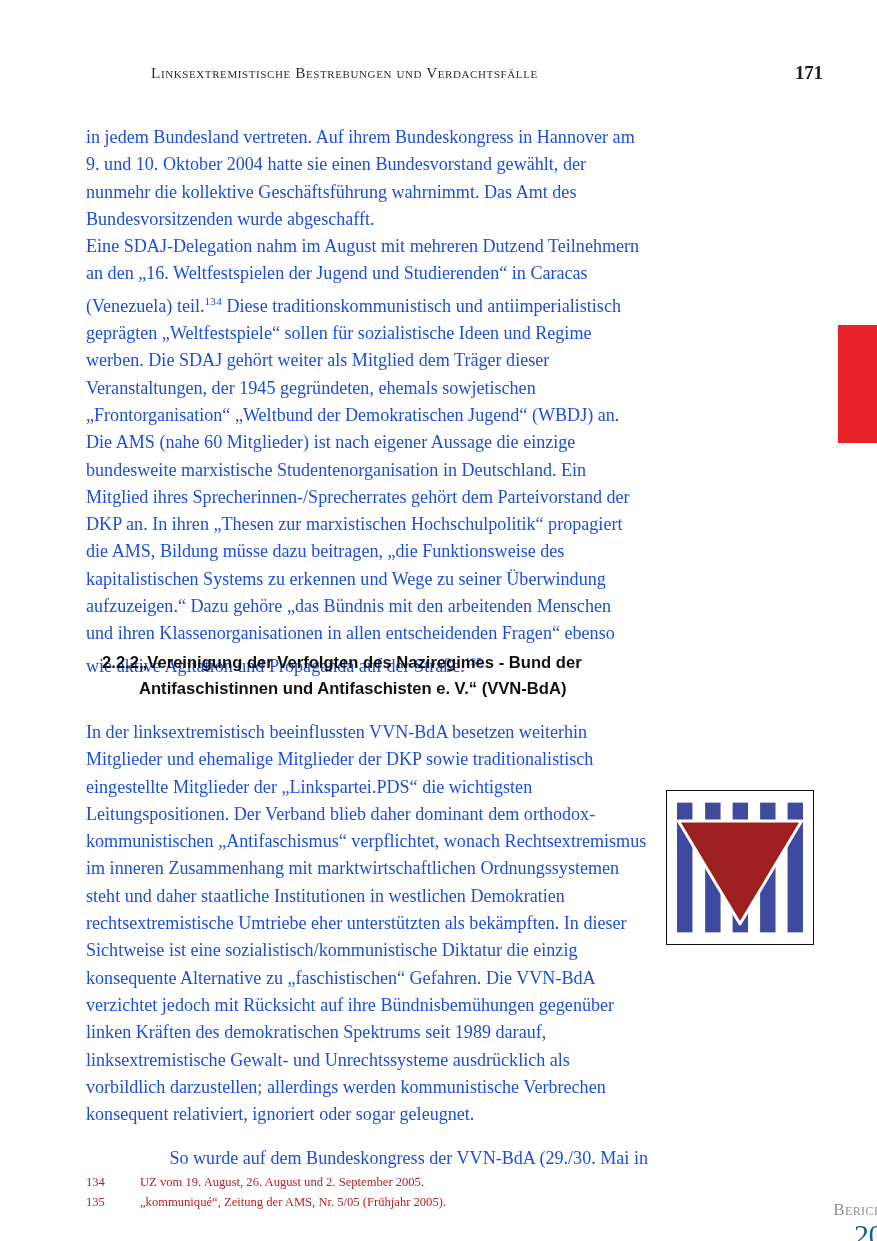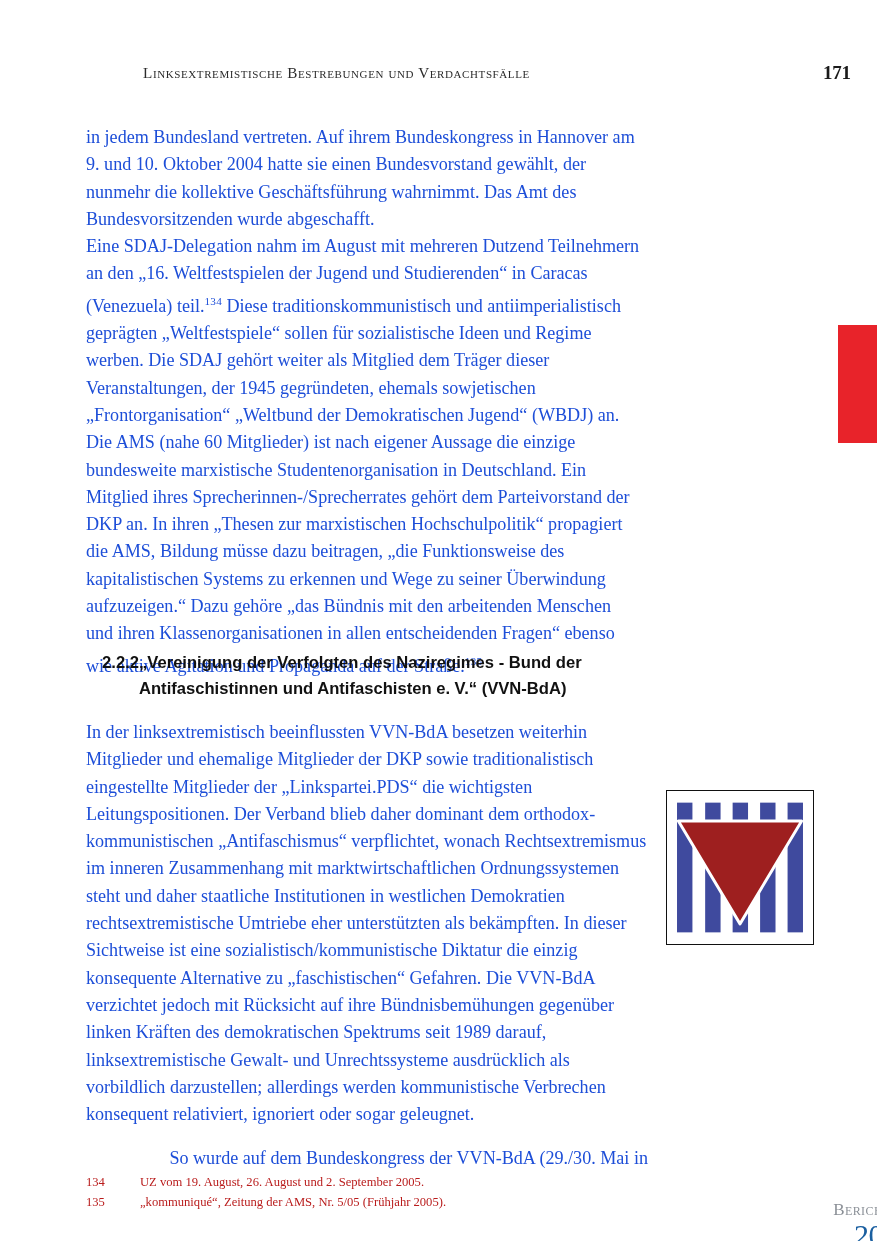--- a/index.html
+++ b/index.html
@@ -13,21 +13,21 @@
     height: 1241px;
     background: #ffffff;
     overflow: hidden;
     font-family: "Liberation Serif", serif;
     color: #1a1a1a;
   }
 
   
   .running-head {
     position: absolute;
-    left: 8px;
+    left: 16px;
     top: 64px;
     width: 805px;
     height: 26px;
   }
   .running-head-title {
     position: absolute;
     left: 135px;
     top: 0;
     font-family: "Liberation Serif", serif;
     font-size: 15.2px;
@@ -38,21 +38,20 @@
   }
   .running-head-pageno {
     position: absolute;
     left: 779px;
     top: -2px;
     font-family: "Liberation Serif", serif;
     font-size: 19px;
     font-weight: bold;
     color: #1a1a1a;
     letter-spacing: -0.3px;
-    margin-left: 36px;
   }
 
   
   .edge-tab {
     position: absolute;
     left: 838px;
     top: 325px;
     width: 39px;
     height: 118px;
     background: #e8232a;

